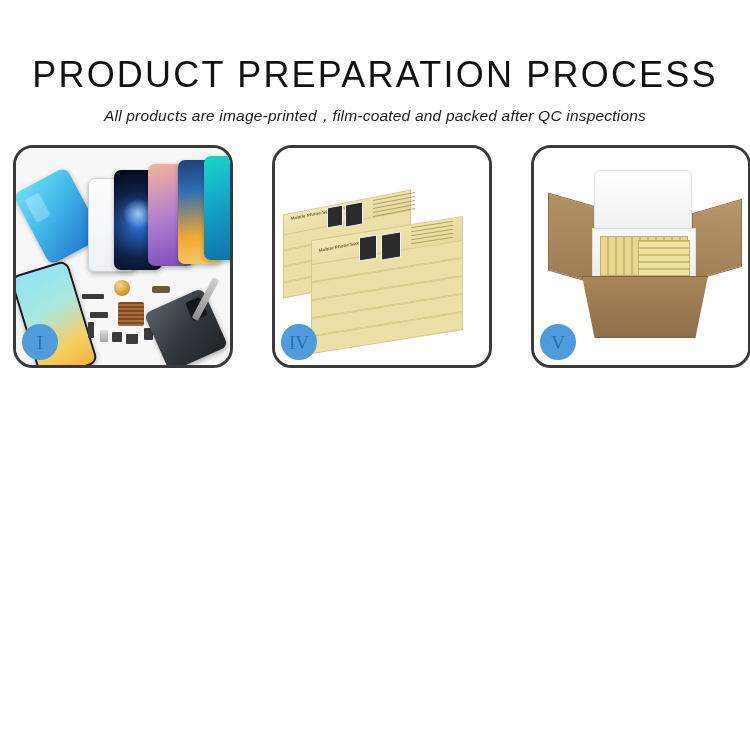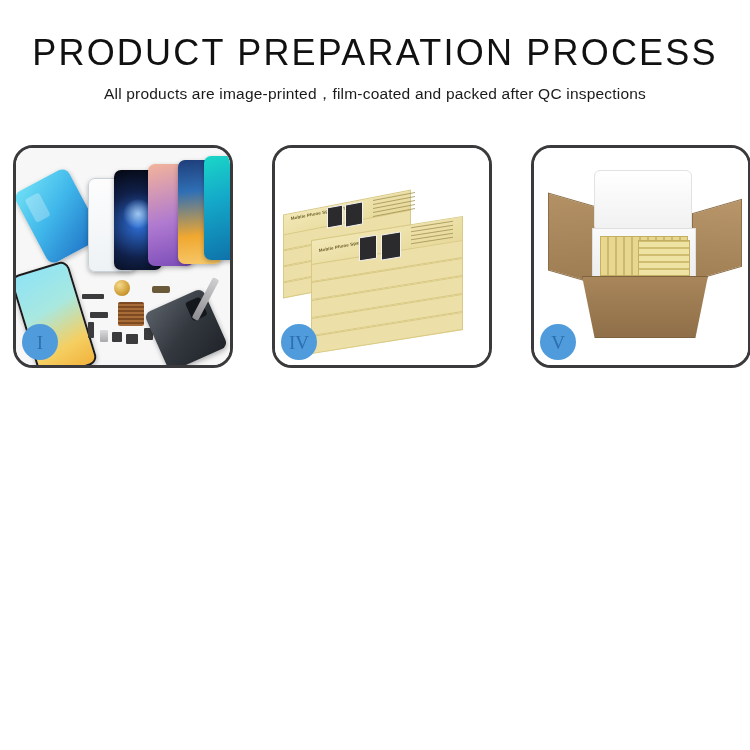--- a/index.html
+++ b/index.html
@@ -6,29 +6,29 @@
   body{
     width:750px;height:750px;
     background:#ffffff;
     font-family:"Liberation Sans", sans-serif;
     overflow:hidden;
     position:relative;
   }
   .page{width:750px;height:750px;position:relative;}
 
   
-  .header{padding-top:34px;text-align:center;}
+  .header{padding-top:56px;text-align:center;}
   .title{
     font-size:36px;letter-spacing:2.2px;color:#111;
     font-weight:400;line-height:1.08;
     font-family:"Liberation Sans", sans-serif;
   }
   .subtitle{
     margin-top:11px;font-size:15.5px;color:#1a1a1a;
-    letter-spacing:.2px;font-weight:400;
+    letter-spacing:.2px;font-weight:400;font-style:italic;
   }
 
   
   .grid{
     position:absolute;left:13px;top:145px;
     width:724px;
     display:grid;
     grid-template-columns:repeat(3,220px);
     grid-template-rows:repeat(2,223px);
     column-gap:39px;row-gap:87px;

